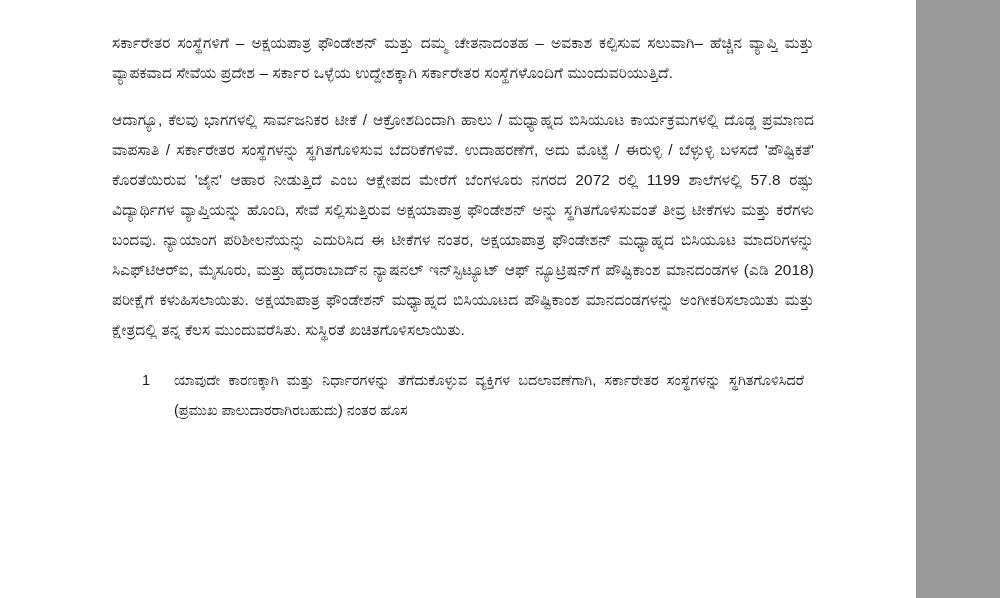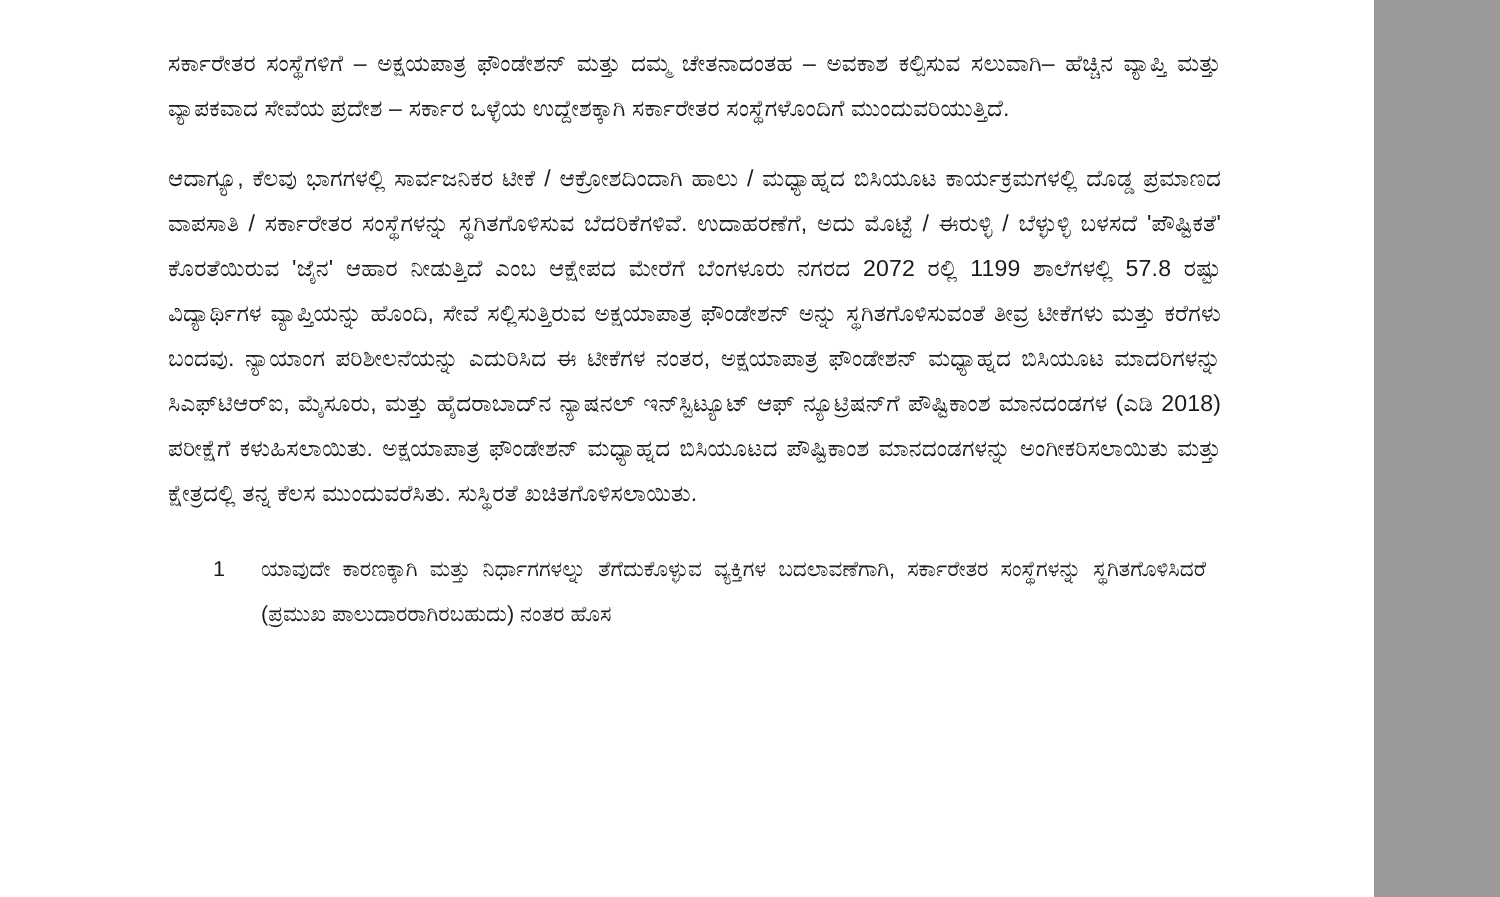--- a/index.html
+++ b/index.html
@@ -81,21 +81,21 @@
 
   <div class="content">
 
     <p class="para">ಸರ್ಕಾರೇತರ ಸಂಸ್ಥೆಗಳಿಗೆ – ಅಕ್ಷಯಪಾತ್ರ ಫೌಂಡೇಶನ್ ಮತ್ತು ದಮ್ಮ ಚೇತನಾದಂತಹ – ಅವಕಾಶ ಕಲ್ಪಿಸುವ ಸಲುವಾಗಿ– ಹೆಚ್ಚಿನ ವ್ಯಾಪ್ತಿ ಮತ್ತು ವ್ಯಾಪಕವಾದ ಸೇವೆಯ ಪ್ರದೇಶ – ಸರ್ಕಾರ ಒಳ್ಳೆಯ ಉದ್ದೇಶಕ್ಕಾಗಿ ಸರ್ಕಾರೇತರ ಸಂಸ್ಥೆಗಳೊಂದಿಗೆ ಮುಂದುವರಿಯುತ್ತಿದೆ.</p>
 
     <p class="para">ಆದಾಗ್ಯೂ, ಕೆಲವು ಭಾಗಗಳಲ್ಲಿ ಸಾರ್ವಜನಿಕರ ಟೀಕೆ / ಆಕ್ರೋಶದಿಂದಾಗಿ ಹಾಲು / ಮಧ್ಯಾಹ್ನದ ಬಿಸಿಯೂಟ ಕಾರ್ಯಕ್ರಮಗಳಲ್ಲಿ ದೊಡ್ಡ ಪ್ರಮಾಣದ ವಾಪಸಾತಿ / ಸರ್ಕಾರೇತರ ಸಂಸ್ಥೆಗಳನ್ನು ಸ್ಥಗಿತಗೊಳಿಸುವ ಬೆದರಿಕೆಗಳಿವೆ. ಉದಾಹರಣೆಗೆ, ಅದು ಮೊಟ್ಟೆ / ಈರುಳ್ಳಿ / ಬೆಳ್ಳುಳ್ಳಿ ಬಳಸದೆ 'ಪೌಷ್ಟಿಕತೆ' ಕೊರತೆಯಿರುವ 'ಜೈನ' ಆಹಾರ ನೀಡುತ್ತಿದೆ ಎಂಬ ಆಕ್ಷೇಪದ ಮೇರೆಗೆ ಬೆಂಗಳೂರು ನಗರದ 2072 ರಲ್ಲಿ 1199 ಶಾಲೆಗಳಲ್ಲಿ 57.8 ರಷ್ಟು ವಿದ್ಯಾರ್ಥಿಗಳ ವ್ಯಾಪ್ತಿಯನ್ನು ಹೊಂದಿ, ಸೇವೆ ಸಲ್ಲಿಸುತ್ತಿರುವ ಅಕ್ಷಯಾಪಾತ್ರ ಫೌಂಡೇಶನ್ ಅನ್ನು ಸ್ಥಗಿತಗೊಳಿಸುವಂತೆ ತೀವ್ರ ಟೀಕೆಗಳು ಮತ್ತು ಕರೆಗಳು ಬಂದವು. ನ್ಯಾಯಾಂಗ ಪರಿಶೀಲನೆಯನ್ನು ಎದುರಿಸಿದ ಈ ಟೀಕೆಗಳ ನಂತರ, ಅಕ್ಷಯಾಪಾತ್ರ ಫೌಂಡೇಶನ್ ಮಧ್ಯಾಹ್ನದ ಬಿಸಿಯೂಟ ಮಾದರಿಗಳನ್ನು ಸಿಎಫ್‌ಟಿಆರ್‌ಐ, ಮೈಸೂರು, ಮತ್ತು ಹೈದರಾಬಾದ್‌ನ ನ್ಯಾಷನಲ್ ಇನ್‌ಸ್ಟಿಟ್ಯೂಟ್ ಆಫ್ ನ್ಯೂಟ್ರಿಷನ್‌ಗೆ ಪೌಷ್ಟಿಕಾಂಶ ಮಾನದಂಡಗಳ (ಎಡಿ 2018) ಪರೀಕ್ಷೆಗೆ ಕಳುಹಿಸಲಾಯಿತು. ಅಕ್ಷಯಾಪಾತ್ರ ಫೌಂಡೇಶನ್ ಮಧ್ಯಾಹ್ನದ ಬಿಸಿಯೂಟದ ಪೌಷ್ಟಿಕಾಂಶ ಮಾನದಂಡಗಳನ್ನು ಅಂಗೀಕರಿಸಲಾಯಿತು ಮತ್ತು ಕ್ಷೇತ್ರದಲ್ಲಿ ತನ್ನ ಕೆಲಸ ಮುಂದುವರೆಸಿತು. ಸುಸ್ಥಿರತೆ ಖಚಿತಗೊಳಿಸಲಾಯಿತು.</p>
 
     <div class="list-block">
       <div class="list-item">
         <span class="list-num">1</span>
-        <span class="list-text">ಯಾವುದೇ ಕಾರಣಕ್ಕಾಗಿ ಮತ್ತು ನಿರ್ಧಾಗಗಳಲ್ನು ತೆಗೆದುಕೊಳ್ಳುವ ವ್ಯಕ್ತಿಗಳ ಬದಲಾವಣೆಗಾಗಿ, ಸರ್ಕಾರೇತರ ಸಂಸ್ಥೆಗಳನ್ನು ಸ್ಥಗಿತಗೊಳಿಸಿದರೆ (ಪ್ರಮುಖ ಪಾಲುದಾರರಾಗಿರಬಹುದು) ನಂತರ ಹೊಸ</span>
+        <span class="list-text">ಯಾವುದೇ ಕಾರಣಕ್ಕಾಗಿ ಮತ್ತು ನಿರ್ಧಾರಗಳನ್ನು ತೆಗೆದುಕೊಳ್ಳುವ ವ್ಯಕ್ತಿಗಳ ಬದಲಾವಣೆಗಾಗಿ, ಸರ್ಕಾರೇತರ ಸಂಸ್ಥೆಗಳನ್ನು ಸ್ಥಗಿತಗೊಳಿಸಿದರೆ (ಪ್ರಮುಖ ಪಾಲುದಾರರಾಗಿರಬಹುದು) ನಂತರ ಹೊಸ</span>
       </div>
     </div>
 
   </div>
 
   <div class="gutter-right"></div>
 
 </div>
 
 </body></html>

